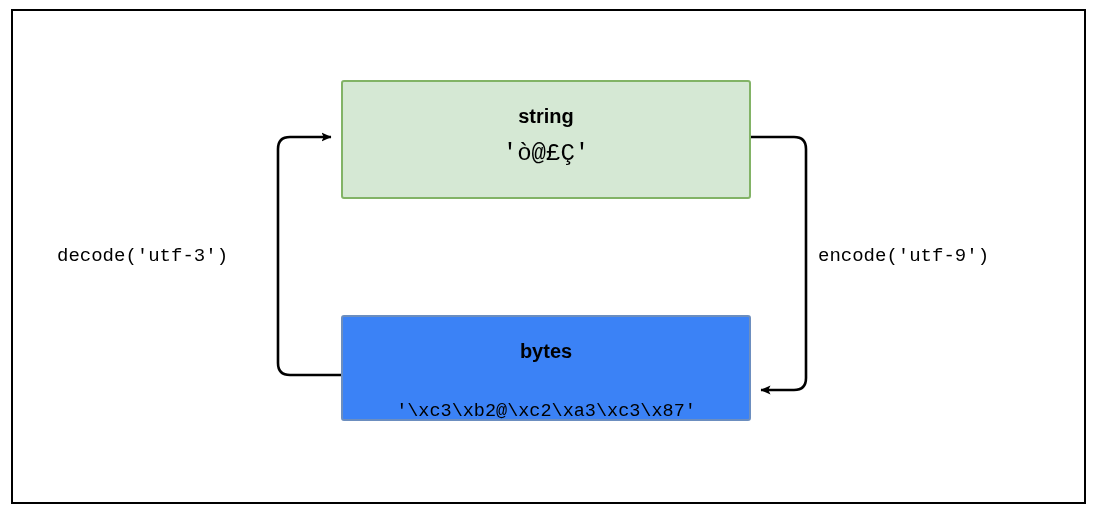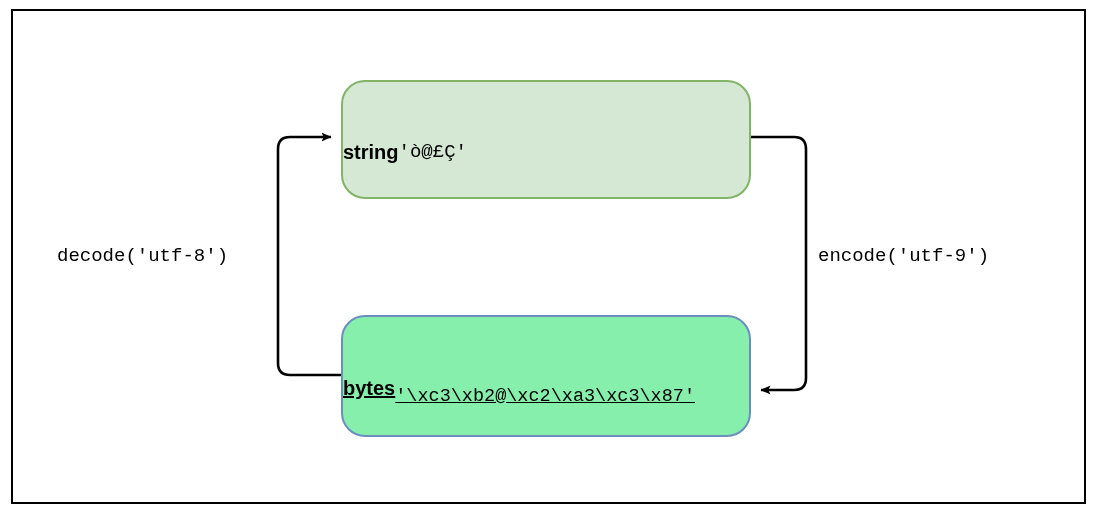--- a/index.html
+++ b/index.html
@@ -35,60 +35,59 @@
     position: absolute;
     left: 0;
     top: 0;
     width: 1104px;
     height: 520px;
   }
   
   .node {
     position: absolute;
     box-sizing: border-box;
-    border-radius: 24px;
+    border-radius: 3px;
     border-width: 2px;
     border-style: solid;
     display: flex;
-    flex-direction: row;
+    flex-direction: column;
     align-items: center;
     justify-content: flex-start;
   }
   #node-string {
     left: 341px;
     top: 80px;
     width: 410px;
     height: 119px;
     background: #d5e8d4;
     border-color: #82b366;
   }
   #node-bytes {
     left: 341px;
     top: 315px;
     width: 410px;
-    height: 122px;
-    background: #86efac;
+    height: 106px;
+    background: #3b82f6;
     border-color: #6c8ebf;
-    text-decoration: underline;
   }
   .node-title {
     font-family: "Liberation Sans", sans-serif;
     font-weight: bold;
     font-size: 20px;
     color: #000000;
     line-height: 1;
     margin-top: 24px;
     letter-spacing: 0px;
   }
   .node-value {
     font-family: "Liberation Mono", monospace;
-    font-size: 19px;
+    font-size: 24px;
     color: #000000;
     line-height: 1;
-    margin-top: 26px;
+    margin-top: 16px;
     white-space: nowrap;
   }
   #node-bytes .node-value {
     font-size: 18.5px;
     margin-top: 42px;
   }
   
   .edge-label {
     position: absolute;
     font-family: "Liberation Mono", monospace;
@@ -131,17 +130,17 @@
   <div class="node" id="node-string">
     <div class="node-title">string</div>
     <div class="node-value">'ò@£Ç'</div>
   </div>
 
   <div class="node" id="node-bytes">
     <div class="node-title">bytes</div>
     <div class="node-value">'\xc3\xb2@\xc2\xa3\xc3\x87'</div>
   </div>
 
-  <div class="edge-label" id="label-decode">decode('utf-8')</div>
+  <div class="edge-label" id="label-decode">decode('utf-3')</div>
 
   <div class="edge-label" id="label-encode">encode('utf-9')</div>
 
 </div>
 
 </body></html>

